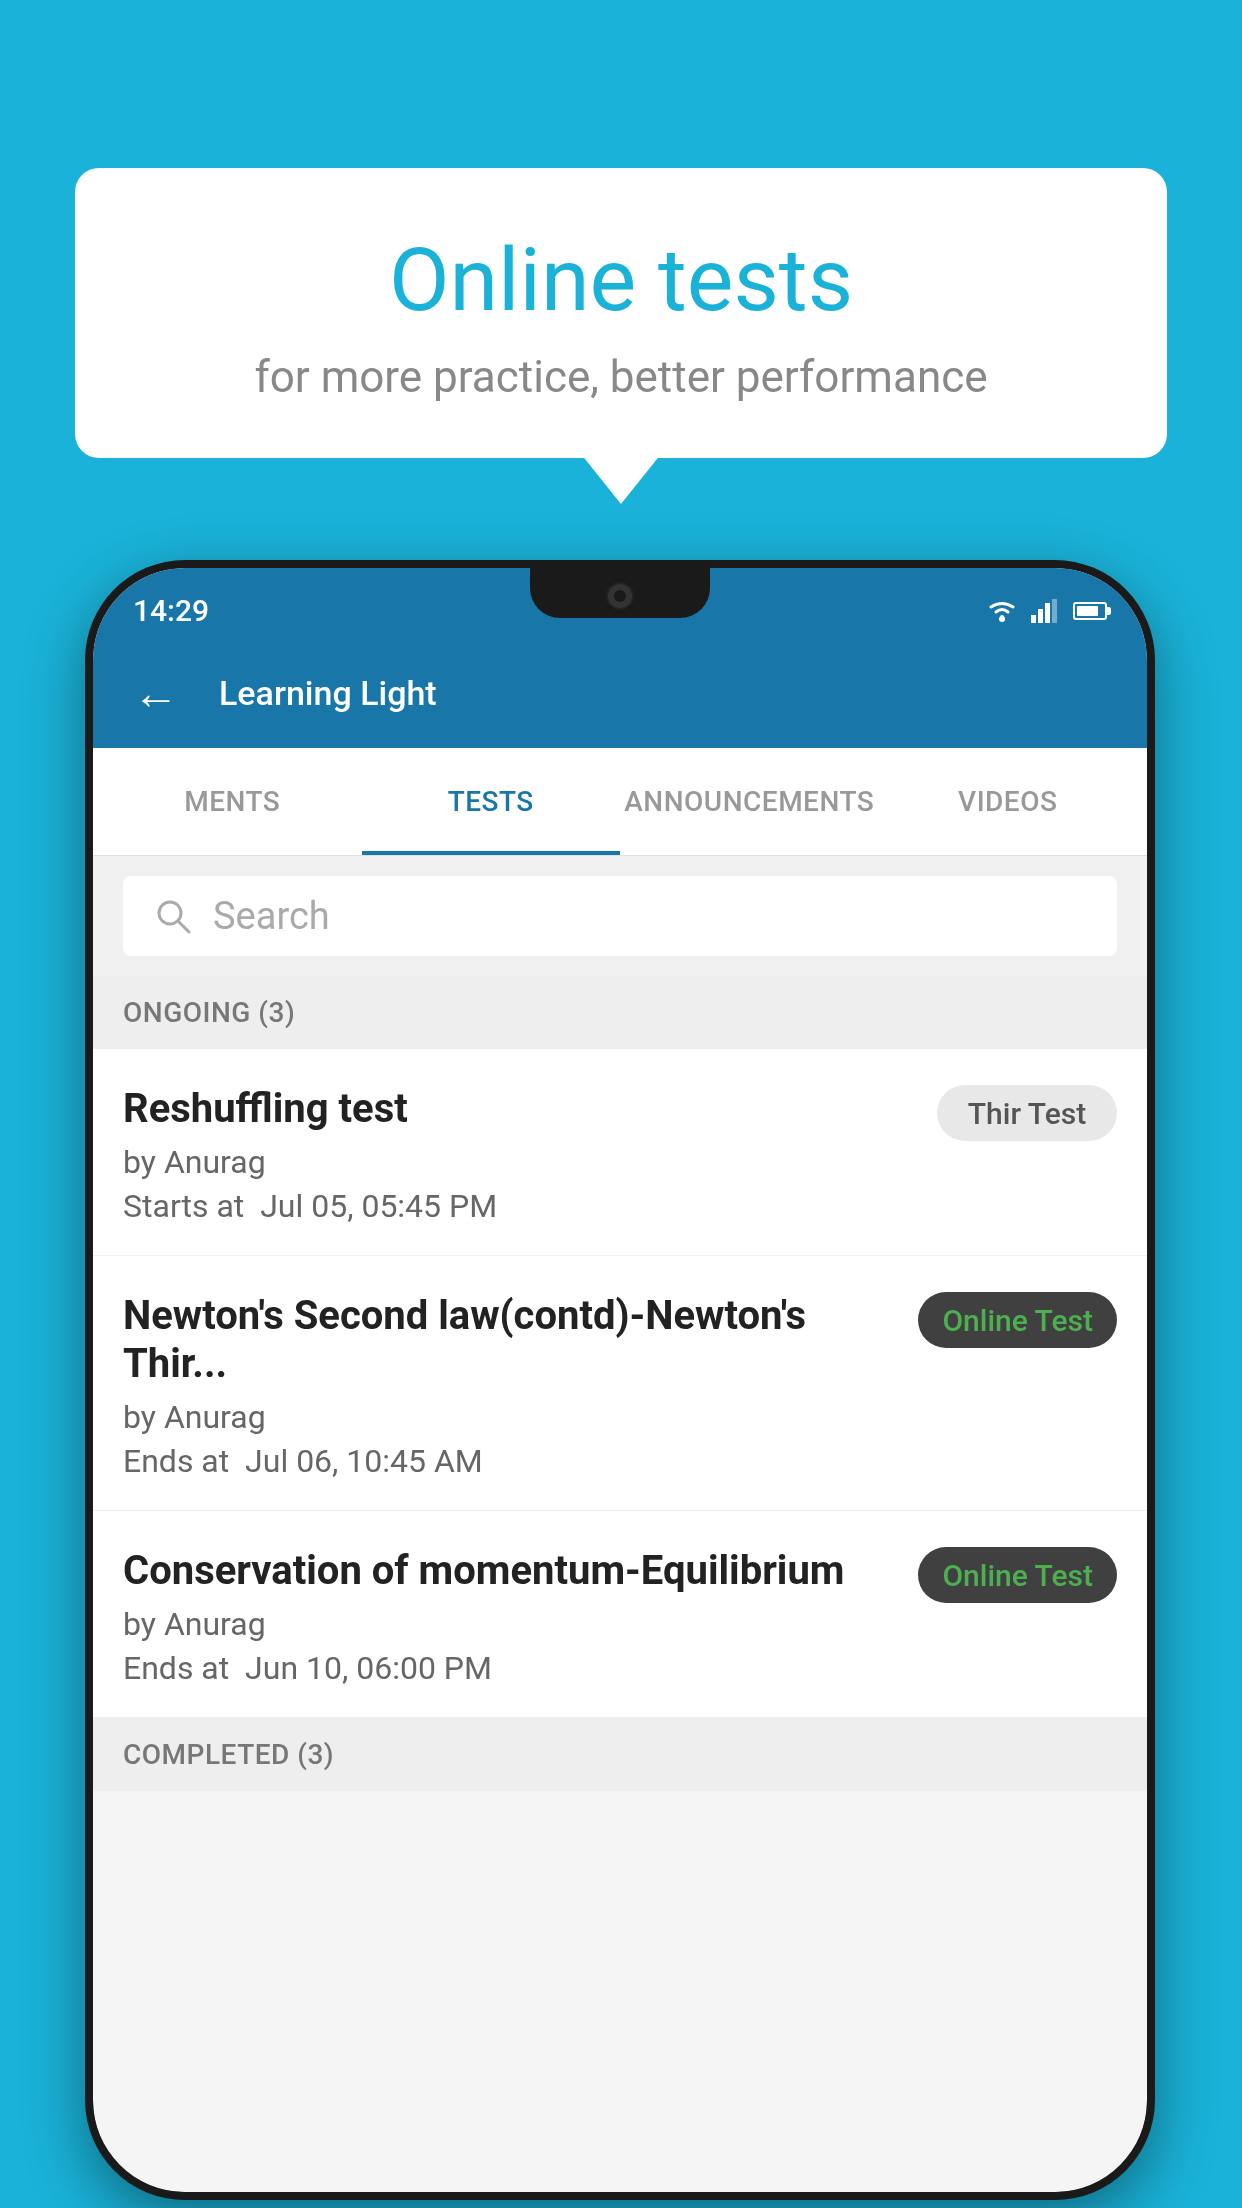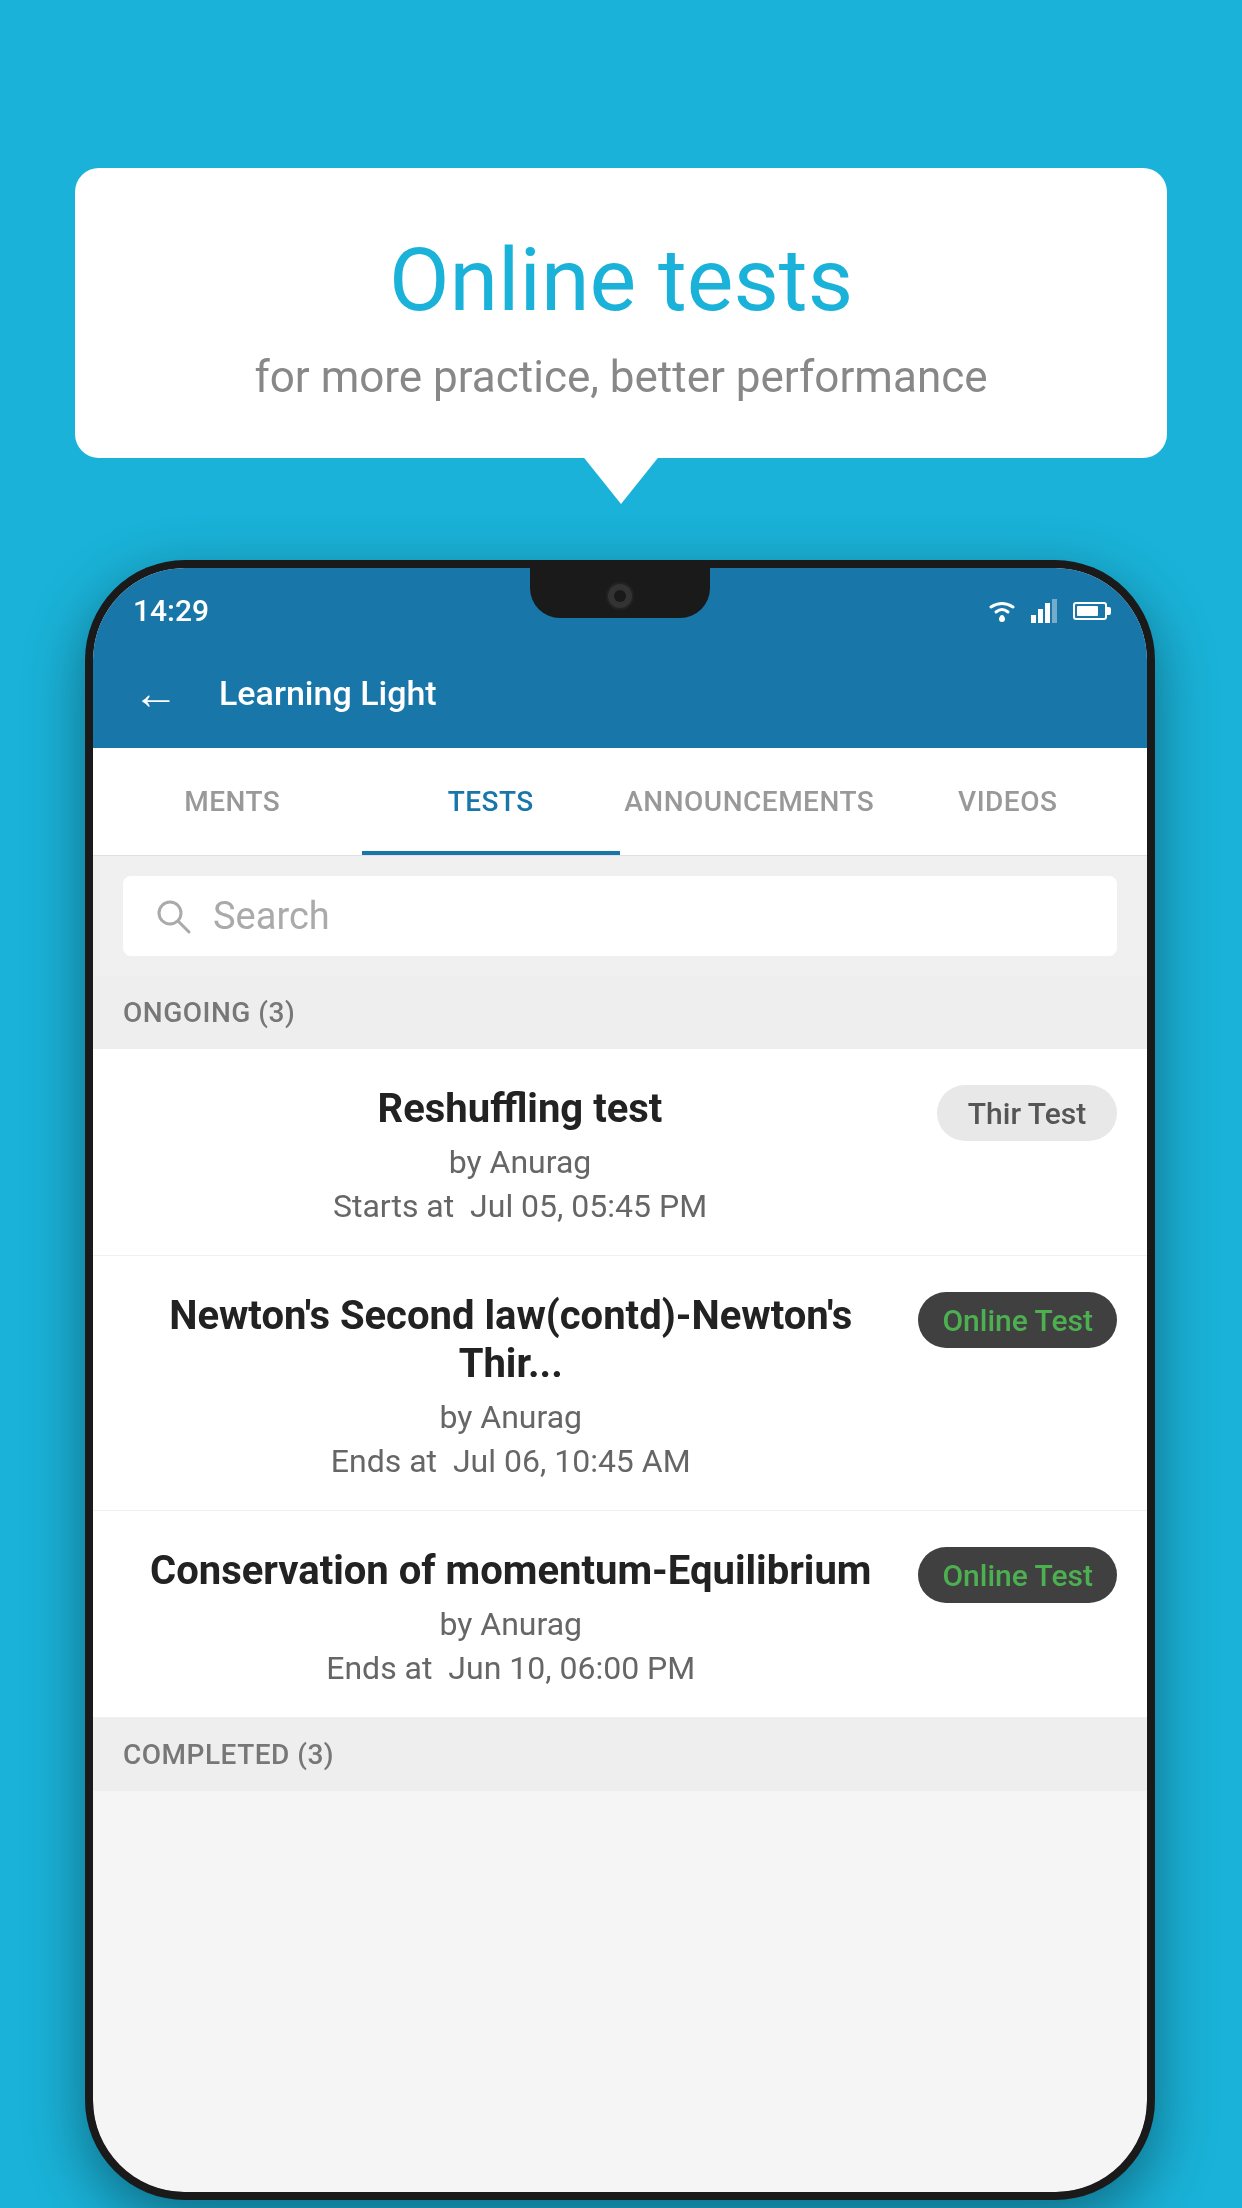--- a/index.html
+++ b/index.html
@@ -264,21 +264,20 @@
     .test-item {
       padding: 36px 30px 30px;
       border-bottom: 1px solid #f0f0f0;
       display: flex;
       align-items: flex-start;
       justify-content: space-between;
       gap: 20px;
     }
     .test-info {
       flex: 1;
-      text-align: center;
     }
     .test-title {
       font-size: 40px;
       font-weight: 700;
       color: #222;
       margin-bottom: 10px;
       line-height: 1.2;
     }
     .test-author {
       font-size: 32px;

